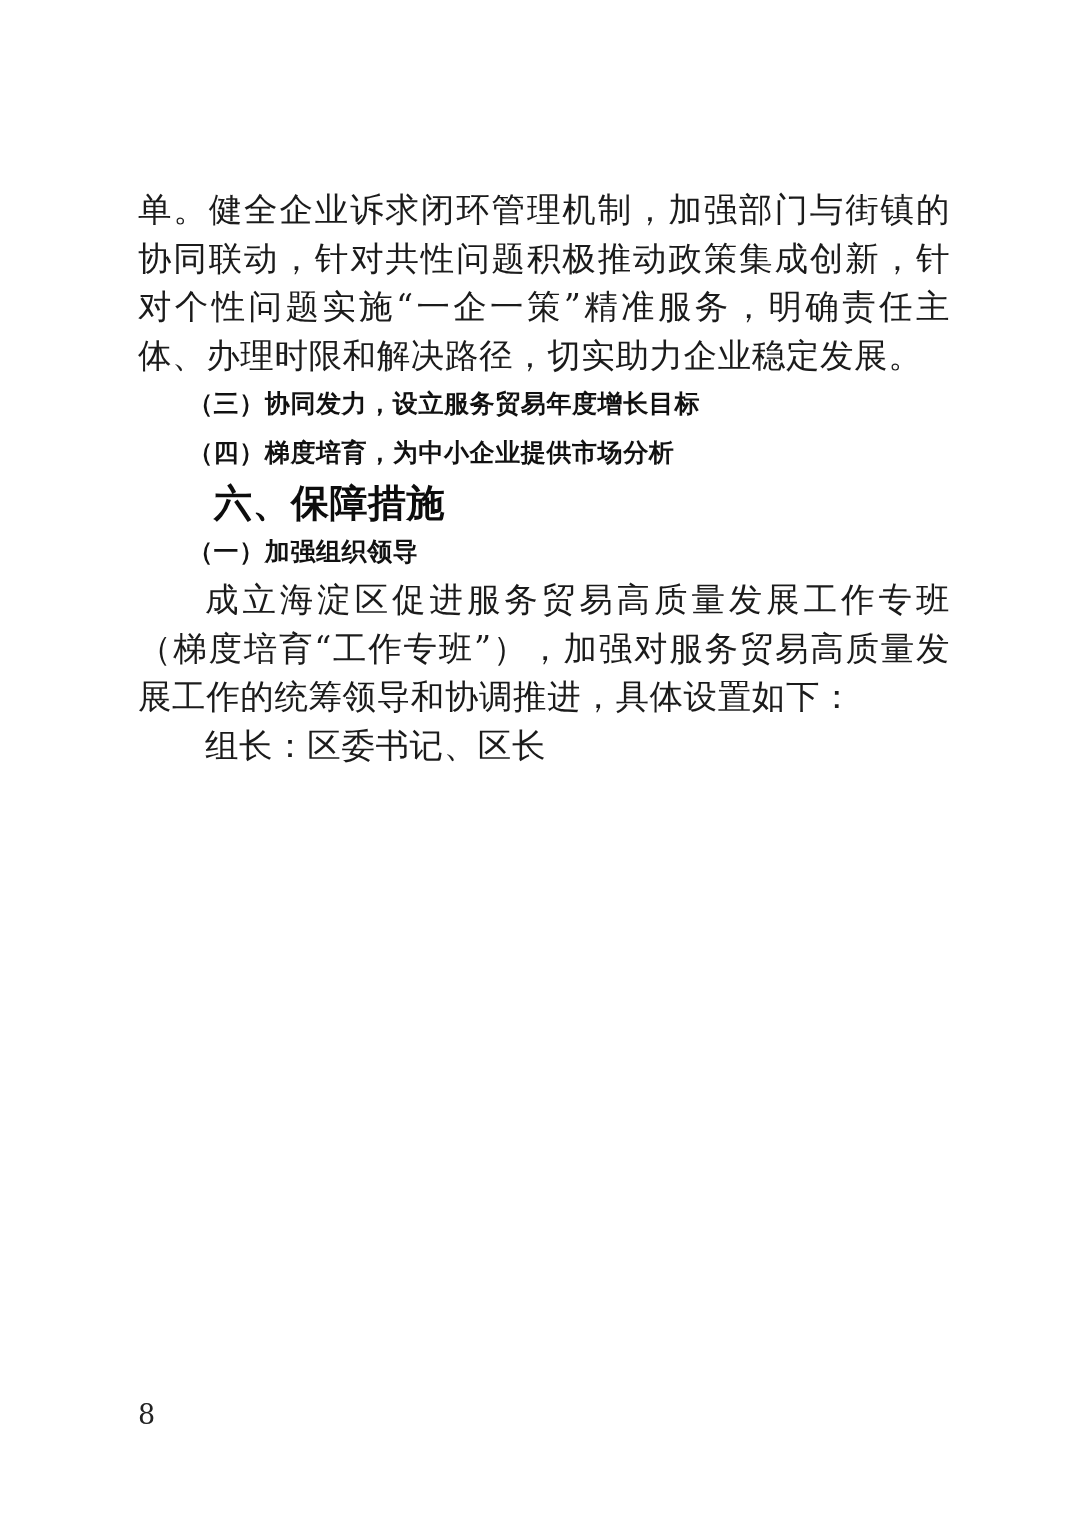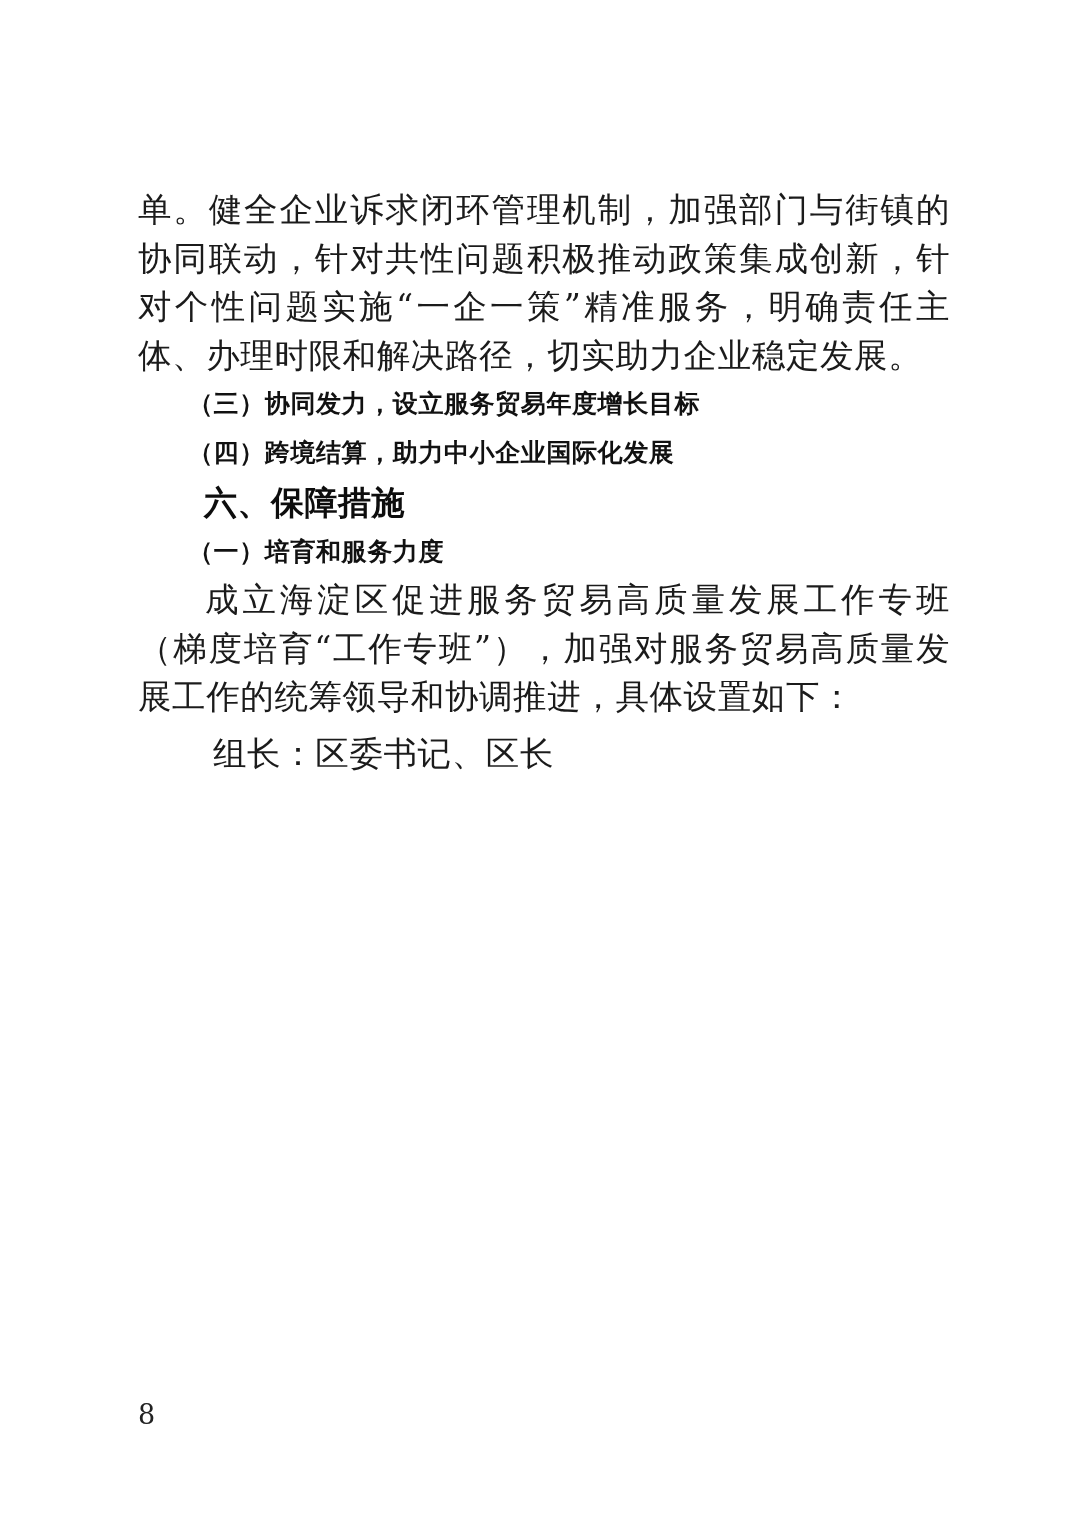--- a/index.html
+++ b/index.html
@@ -59,38 +59,38 @@
     letter-spacing: 0.6px;
     font-weight: bold;
     text-indent: 2em;
     margin: 0;
     color: #111111;
   }
 
   
   .sechead {
     font-family: "DejaVu Sans", "Liberation Sans", sans-serif;
-    font-size: 33px;
+    font-size: 38px;
     line-height: 50px;
     letter-spacing: 0.5px;
     font-weight: bold;
     text-indent: 2em;
     margin: 0;
     color: #0d0d0d;
   }
 
   
   .line {
     font-family: "DejaVu Serif", "Liberation Serif", serif;
     font-size: 33.5px;
     line-height: 48.6px;
     letter-spacing: 0.6px;
     text-indent: 2em;
     text-align: left;
-    margin: 8px;
+    margin: 0;
     color: #1b1b1b;
   }
 
   #page-number {
     position: absolute;
     left: 138px;
     top: 1399px;
     font-family: "DejaVu Serif", "Liberation Serif", serif;
     font-size: 27px;
     color: #222222;
@@ -102,26 +102,26 @@
 
 <div id="page">
 
   <div id="content">
 
     <p class="para noindent">单。健全企业诉求闭环管理机制，加强部门与街镇的协同联动，针对共性问题积极推动政策集成创新，针对个性问题实施“一企一策”精准服务，明确责任主体、办理时限和解决路径，切实助力企业稳定发展。</p>
 
     <p class="subhead">（三）协同发力，设立服务贸易年度增长目标</p>
 
 
-    <p class="subhead">（四）跨境结算，助力中小企业国际化发展</p>
+    <p class="subhead">（四）梯度培育，为中小企业提供市场分析</p>
 
 
     <p class="sechead">六、保障措施</p>
 
-    <p class="subhead">（一）培育和服务力度</p>
+    <p class="subhead">（一）加强组织领导</p>
 
     <p class="para">成立海淀区促进服务贸易高质量发展工作专班（梯度培育“工作专班”），加强对服务贸易高质量发展工作的统筹领导和协调推进，具体设置如下：</p>
 
     <p class="line">组长：区委书记、区长</p>
 
   </div>
 
   <div id="page-number">8</div>
 
 </div>

